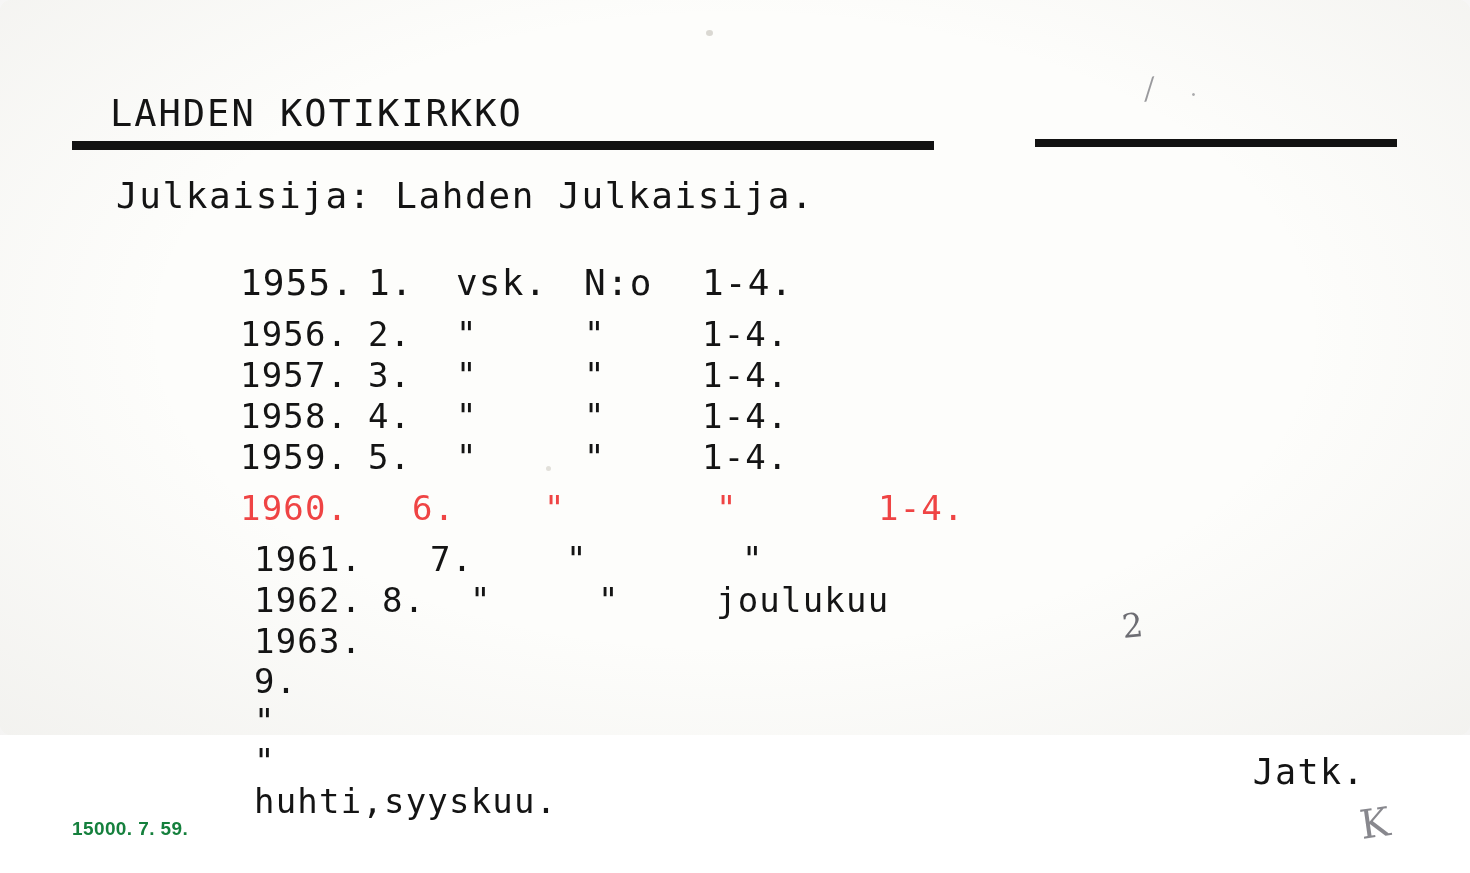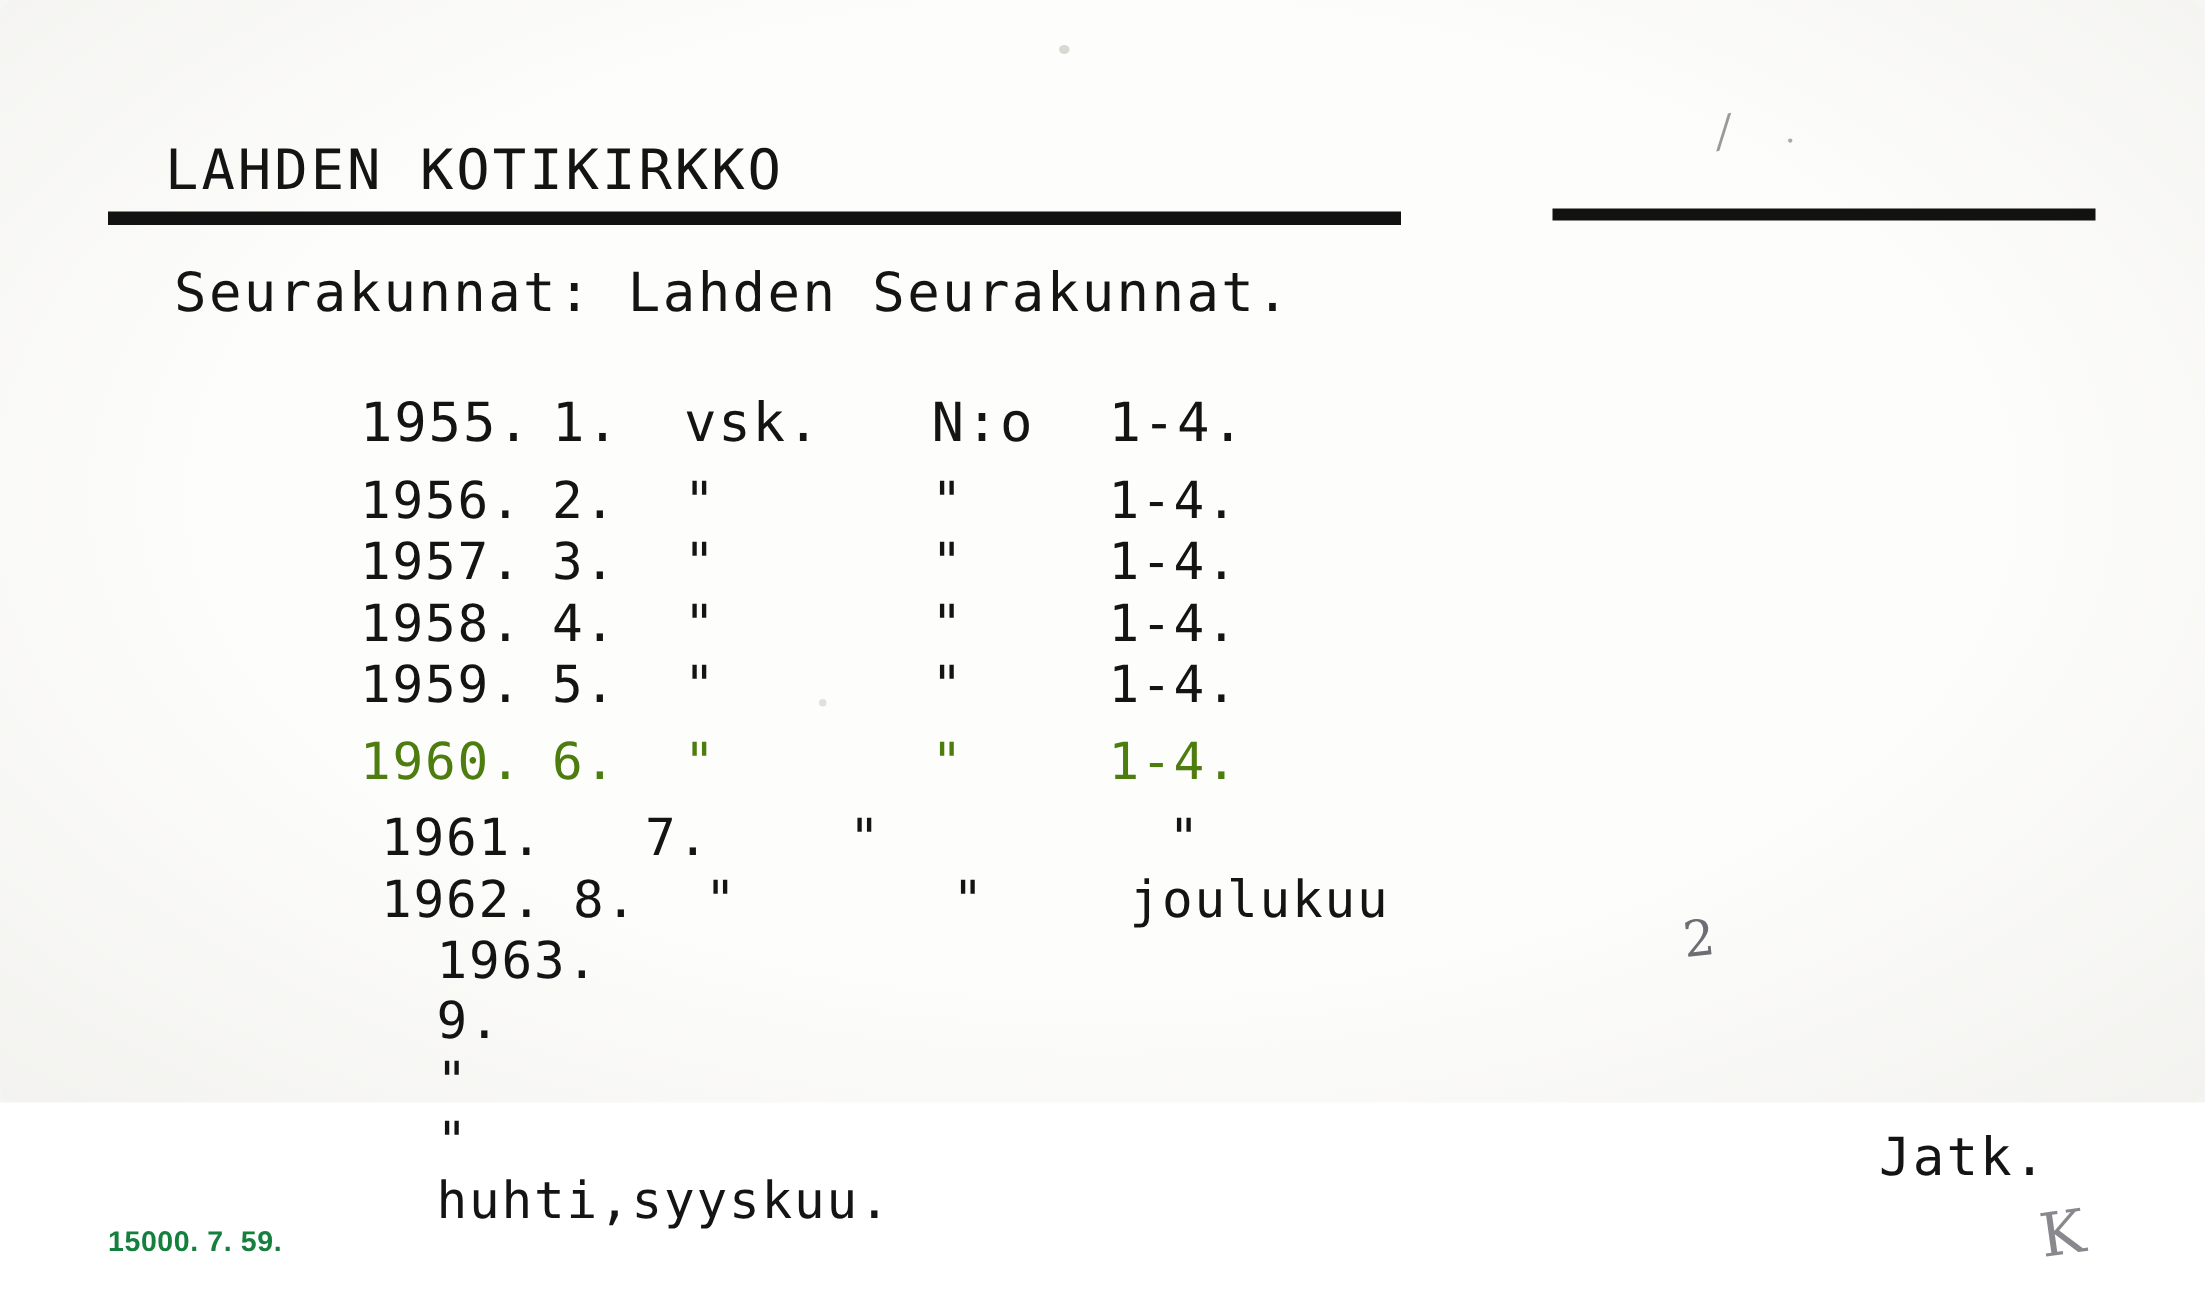--- a/index.html
+++ b/index.html
@@ -90,24 +90,24 @@
     font-size: 34px;
     letter-spacing: 1.2px;
     white-space: nowrap;
   }
   .row.first { height: 52px; font-size: 36px; }
   .row.gap-before { margin-top: 10px; }
 
   .c-year  { width: 128px; }
   .c-vol   { width: 88px; }
   .c-vsk   { width: 128px; }
-  .c-no    { width: 118px; margin-left: 37px; }
+  .c-no    { width: 118px; }
   .c-issue { }
 
-  .faded { color: #4d7c0f; }
+  .faded { color: #ef4444; gap: 44px; }
 
   .jatk {
     position: absolute;
     right: 105px;
     top: 752px;
     font-size: 35px;
     letter-spacing: 1.4px;
   }
 
   .footer-code {
@@ -162,21 +162,21 @@
 
   <div class="paper-tint"></div>
   <div class="speck" style="left:706px; top:30px; width:7px; height:6px; opacity:.5;"></div>
   <div class="speck" style="left:546px; top:466px; width:5px; height:5px; opacity:.4;"></div>
 
   <div class="title">LAHDEN KOTIKIRKKO</div>
 
   <div class="rule-left"></div>
   <div class="rule-right"></div>
 
-  <div class="publisher">Seurakunnat: Lahden Seurakunnat.</div>
+  <div class="publisher">Julkaisija: Lahden Julkaisija.</div>
 
   <div class="entries">
 
     <div class="row first">
       <span class="c-year">1955.</span>
       <span class="c-vol">1.</span>
       <span class="c-vsk">vsk.</span>
       <span class="c-no">N:o</span>
       <span class="c-issue">1-4.</span>
     </div>

